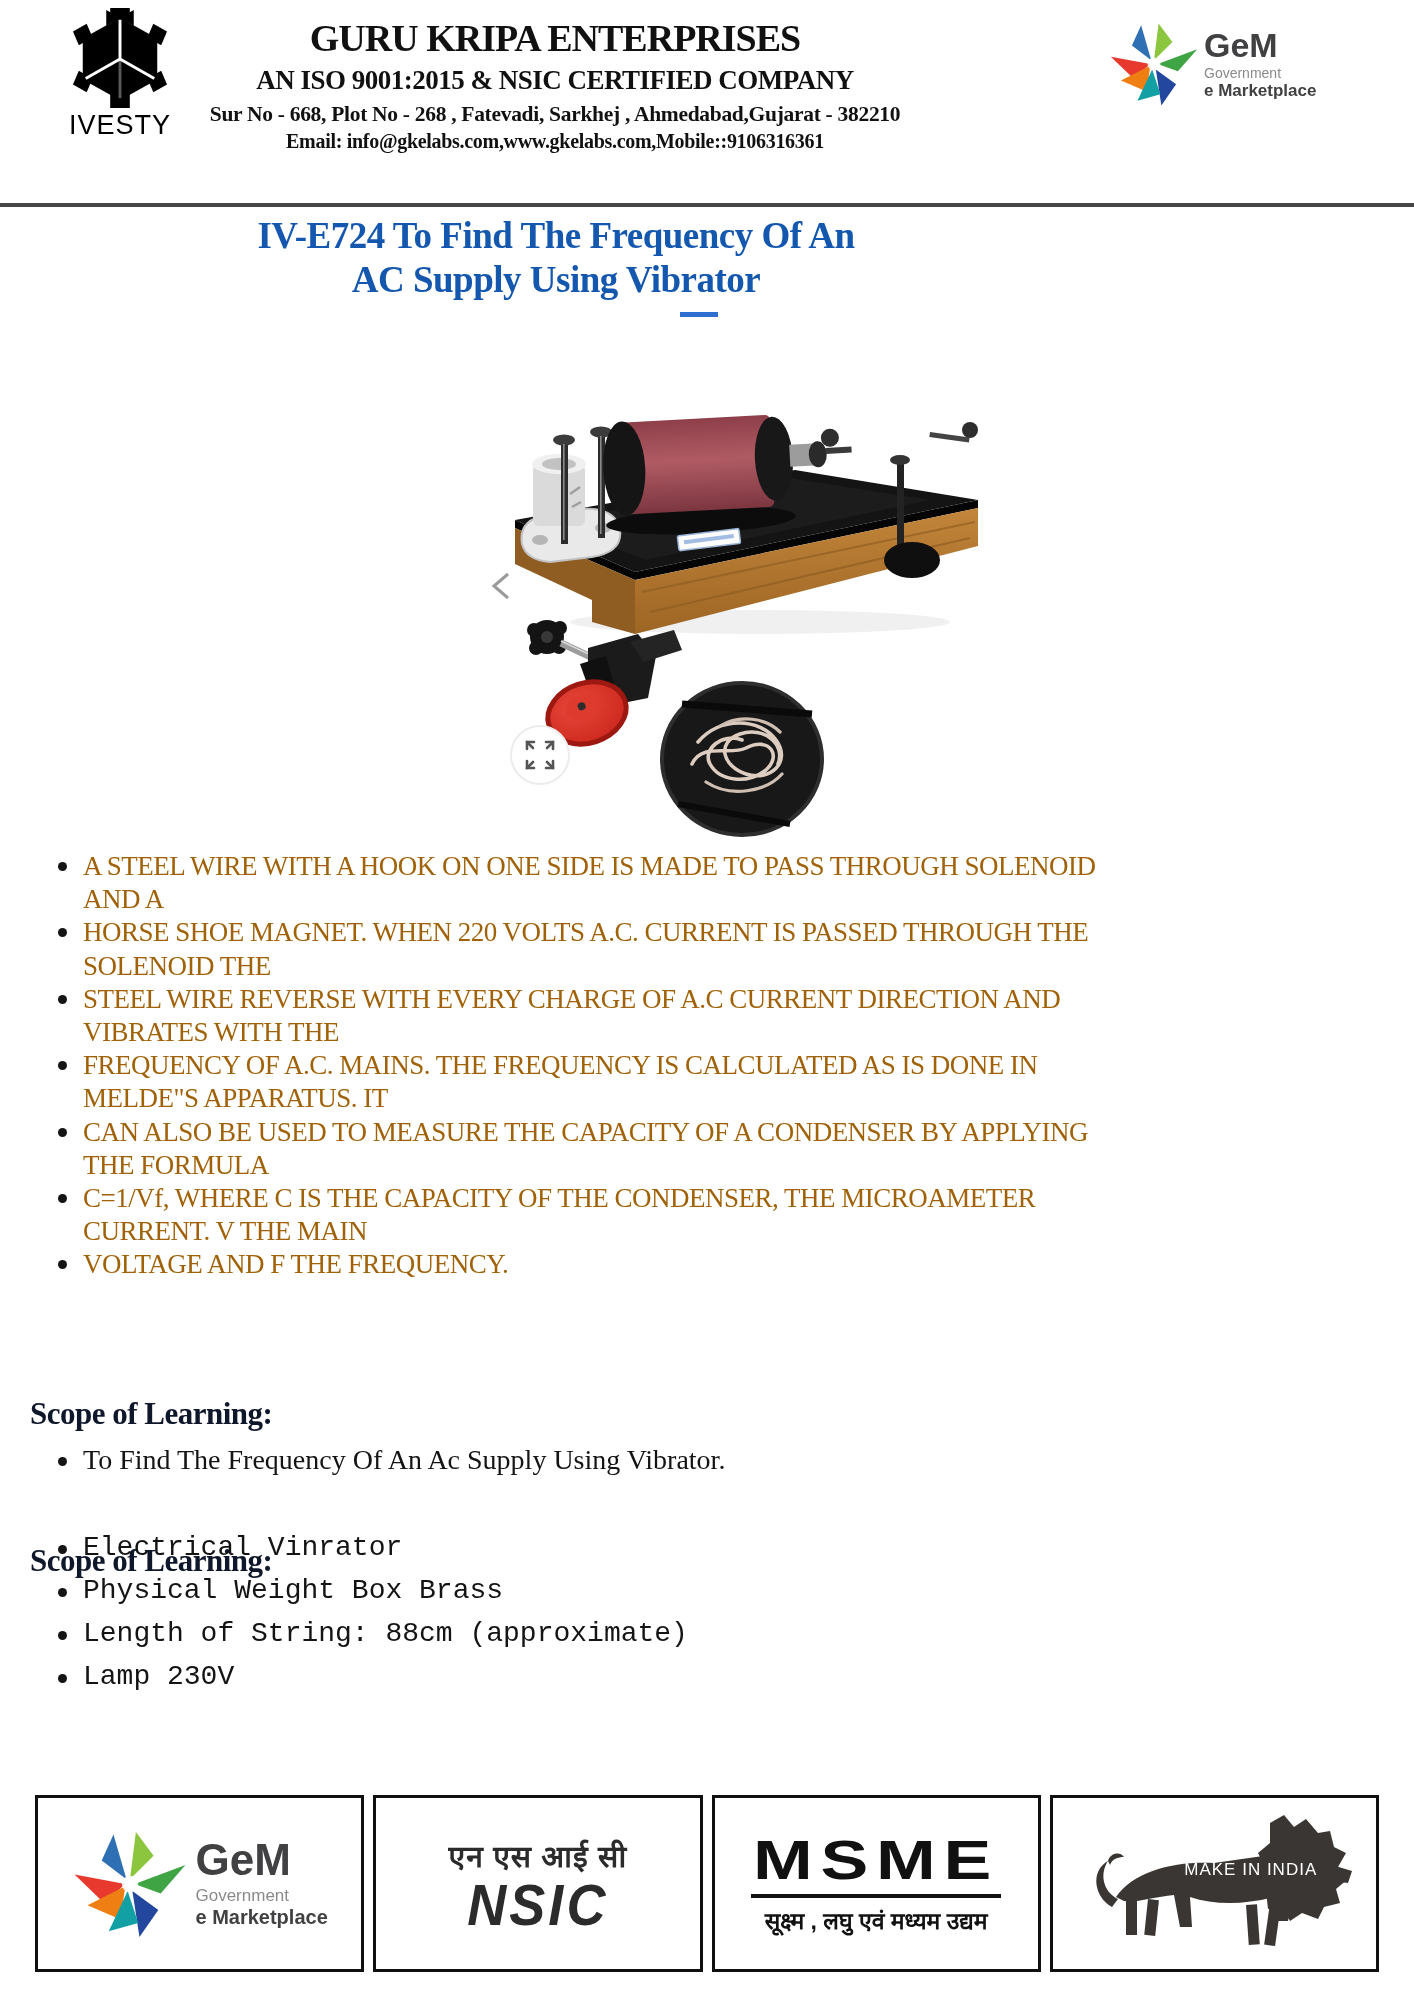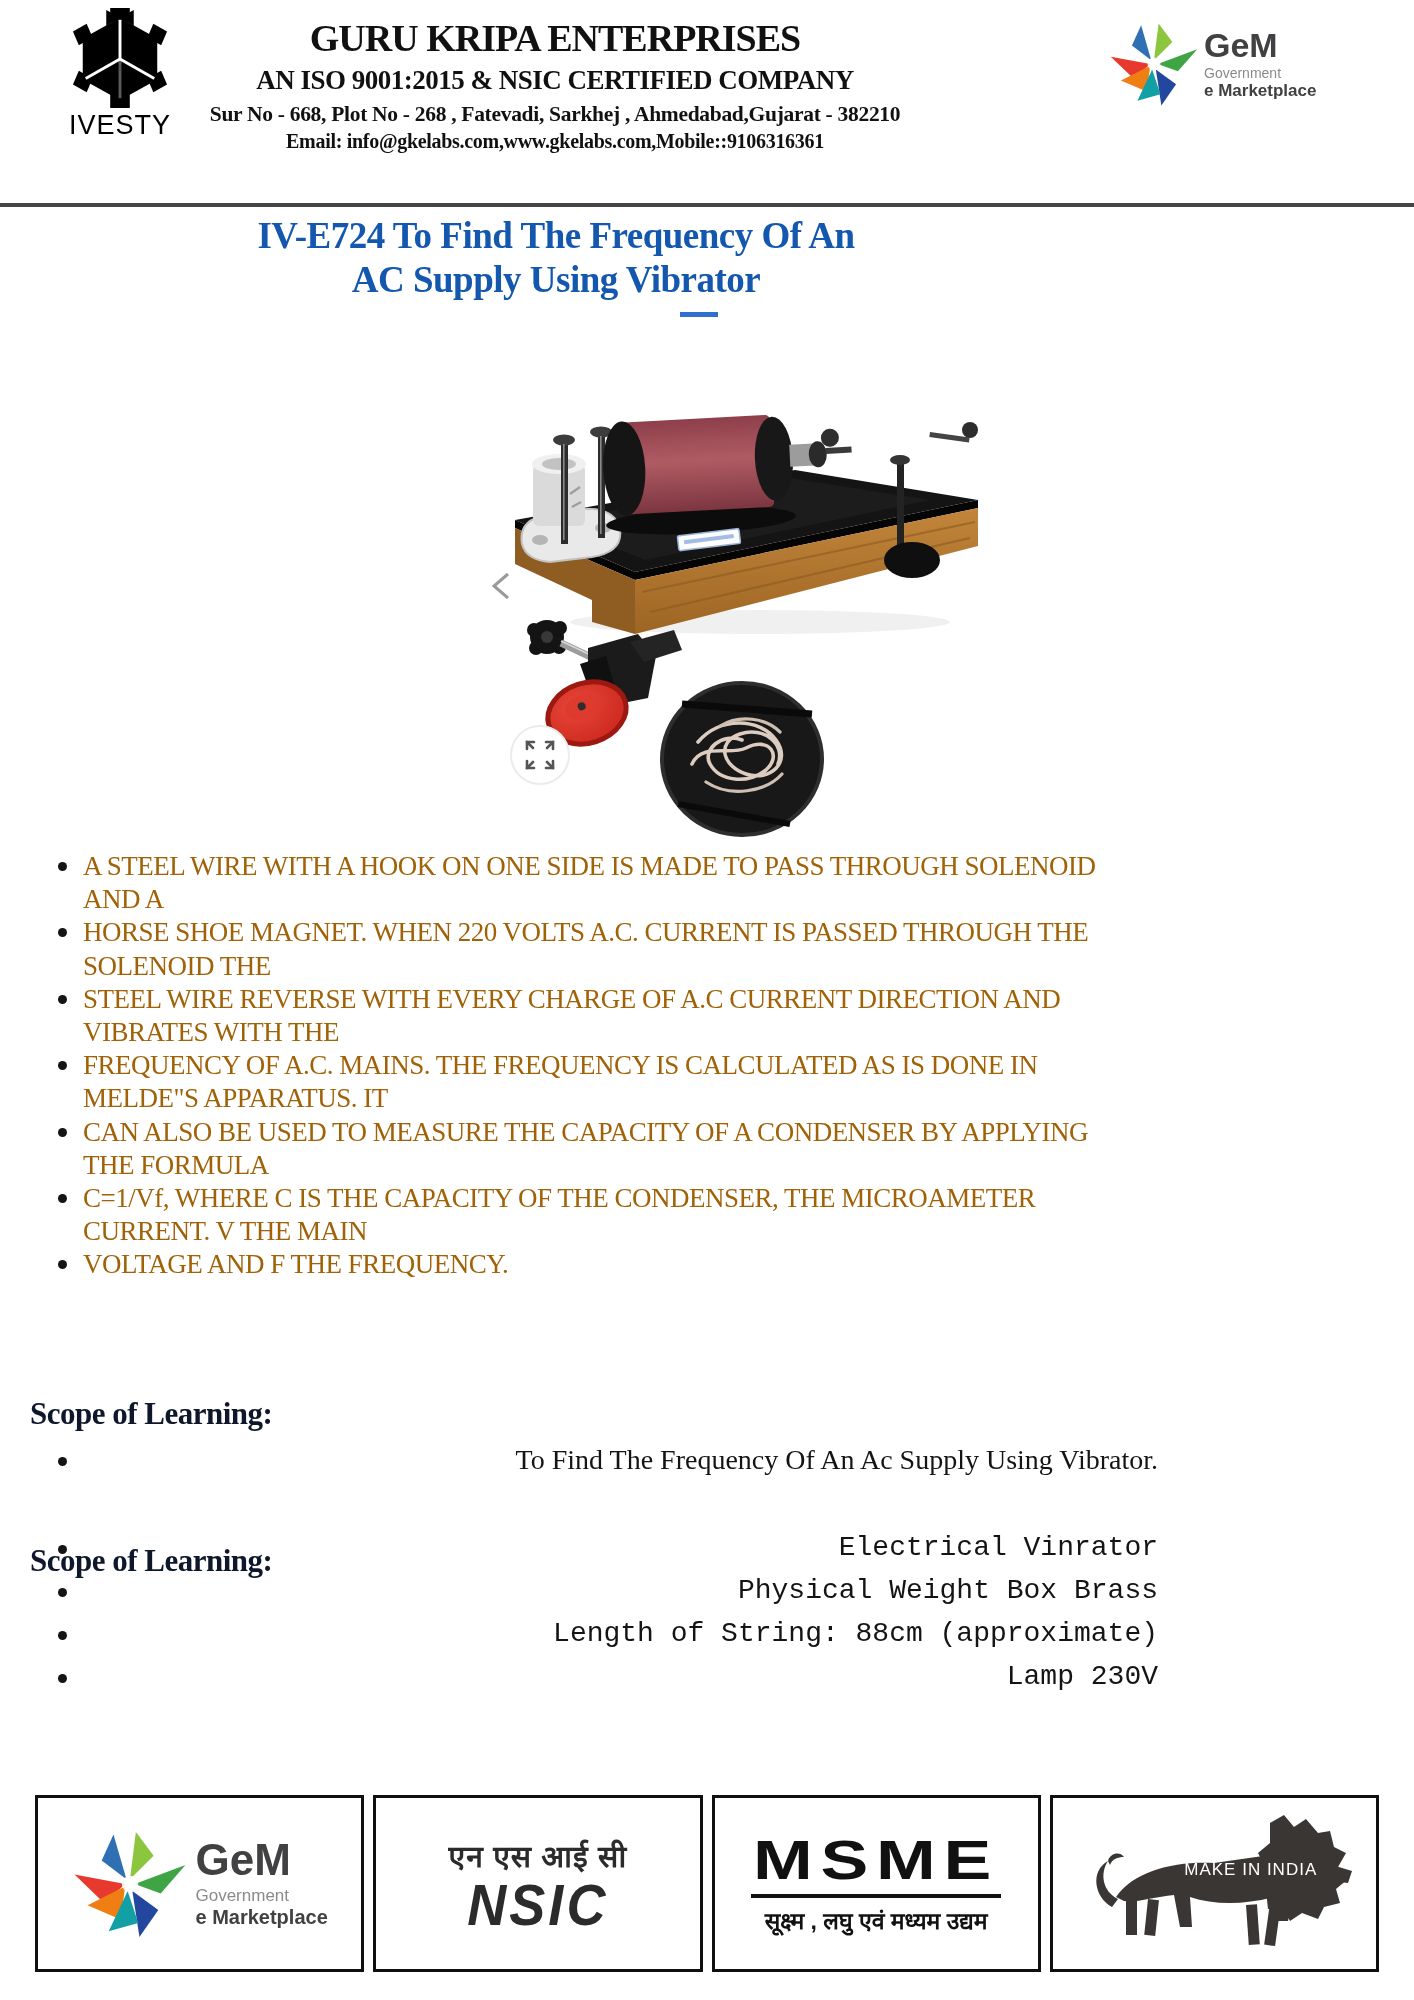--- a/index.html
+++ b/index.html
@@ -37,21 +37,21 @@
   .product svg { width:100%; height:100%; display:block; }
 
   
   .desc { position:absolute; left:58px; top:850px; width:1055px; font-size:27px; line-height:1.23; color:#a16207; letter-spacing:-0.5px; }
   .bullet-row { display:flex; align-items:flex-start; }
   .bullet-row .dot { flex:none; width:9px; height:9px; border-radius:50%; background:#141414; margin:12px 16px 0 0; }
   .bullet-row .btxt { flex:1; }
 
   
   .scope-heading { position:absolute; left:30px; font-size:31px; font-weight:700; color:#0f172a; letter-spacing:-0.5px; }
-  .scope-list { position:absolute; left:58px; width:1100px; font-size:28px; color:#141414;text-align:right; }
+  .scope-list { position:absolute; left:58px; width:1100px; font-size:28px; color:#141414; }
   .scope-list .bullet-row .dot { margin-top:13px; }
   .scope-list.spaced .bullet-row { margin-bottom:12px; }
 
   
   .footer { position:absolute; left:35px; top:1795px; width:1344px; height:177px; display:flex; gap:9px; }
   .fbox { flex:1; border:3px solid #101010; background:#fff; display:flex; align-items:center; justify-content:center; position:relative; overflow:hidden; }
 
   .fgem { display:flex; align-items:center; gap:6px; }
   .gem-star-xl { width:118px; height:118px; }
   .fgem .gem-name { font-family:"Liberation Sans", sans-serif; font-size:44px; font-weight:700; color:#414042; line-height:1; }

